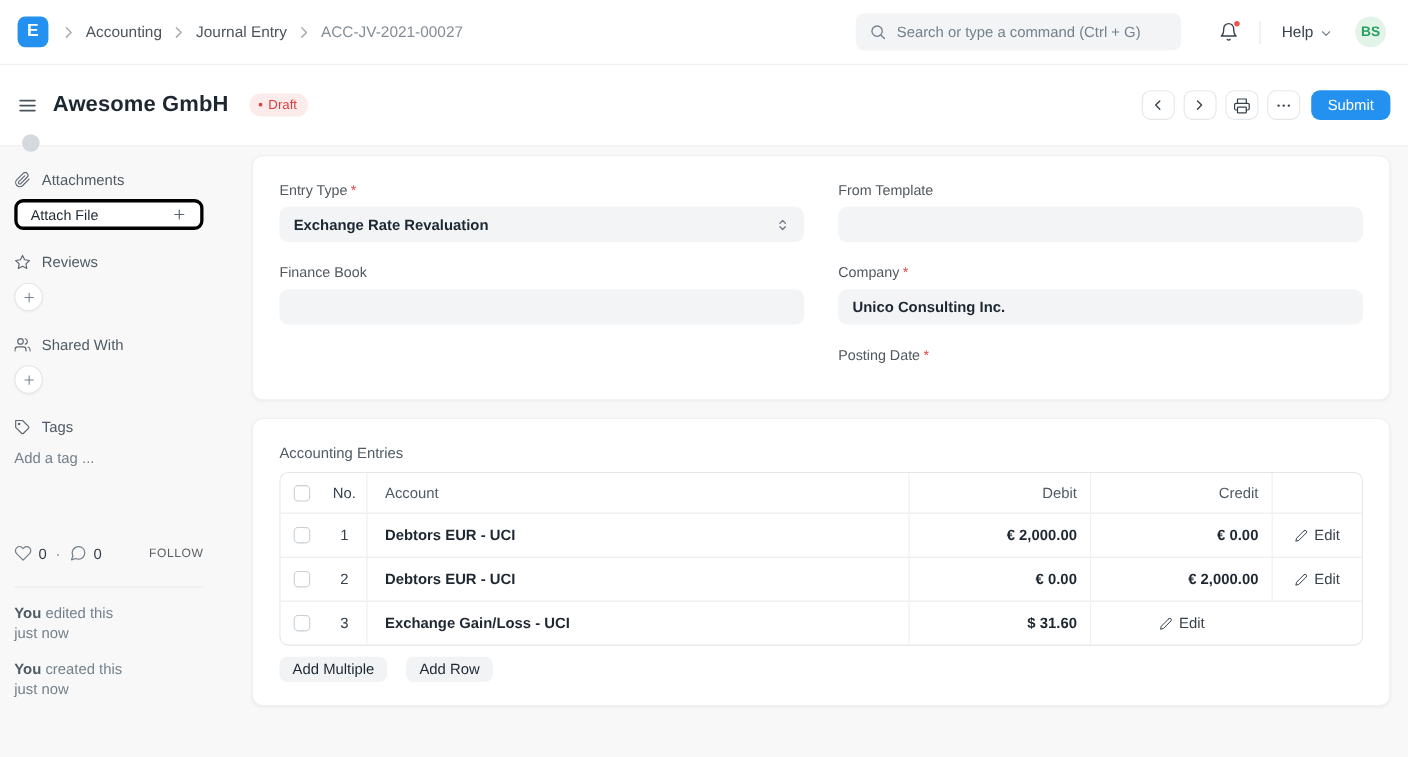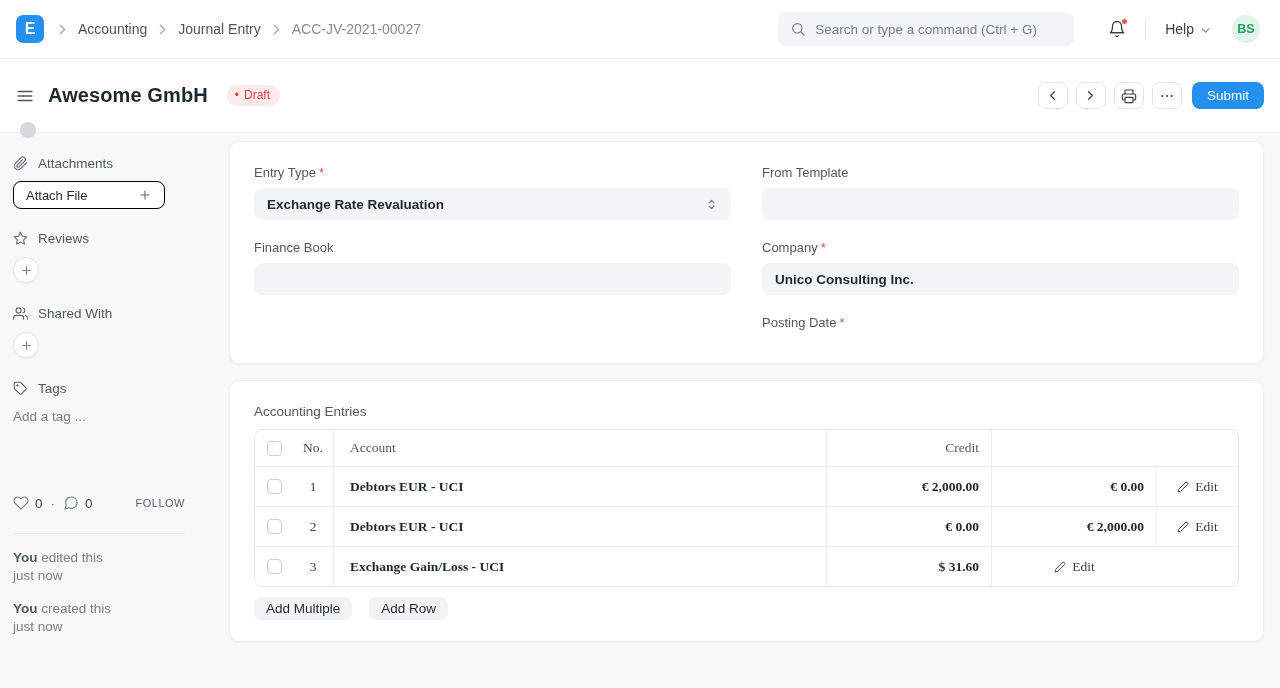--- a/index.html
+++ b/index.html
@@ -84,22 +84,22 @@
   .clip-frag {
     position:absolute; left:7px; top:-11px; width:16px; height:16px;
     border-radius:50%; background:#d5d9dd;
   }
   .sb-heading {
     display:flex; align-items:center; gap:10px; font-size:13.5px; color:#4f5a64;
   }
   .sb-heading .ic { color:#5c6670; }
   .mt23 { margin-top:23px; } .mt22 { margin-top:22px; }
   .attach-btn {
-    margin-top:10px; height:28px; width:152px; background:#fff;
-    border:1px solid #000000; border-radius:8px; cursor:pointer;
+    margin-top:10px; height:28px; width:172px; background:#fff;
+    border:3px solid #000000; border-radius:8px; cursor:pointer;
     display:flex; align-items:center; justify-content:space-between; padding:0 12px;
     font-size:13px; color:#1d2731; font-family:"Liberation Sans", sans-serif;
   }
   .attach-btn .ic { color:#5c6670; }
   .plus-circle {
     margin-top:11px; width:26px; height:26px; border-radius:50%;
     background:#fff; border:1px solid #e2e6e9; color:#74808b; cursor:pointer;
     display:flex; align-items:center; justify-content:center;
     box-shadow:0 1px 2px rgba(25,39,52,.05);
   }
@@ -130,21 +130,21 @@
     padding:0 13px; cursor:text;text-align:right;
   }
   .control .val { font-size:13.5px; font-weight:bold; color:#1d2731; }
   .control .ic { color:#74808b; }
   .select-ctl { cursor:pointer; }
 
   
   .card2 { margin-top:16px; padding:23px 24px 21px; }
   .section-title { font-size:13.5px; color:#4f5a64; margin-bottom:10px; }
   .grid-table { border:1px solid #e3e7ea; border-radius:8px; overflow:hidden; background:#fff; }
-  .trow { display:grid; grid-template-columns:38px 41px 1fr 165px 165px 81px; align-items:center;font-family:Liberation Serif, serif; }
+  .trow { display:grid; grid-template-columns:38px 41px 1fr 165px 165px 81px; align-items:center; }
   .trow.head { height:36px; color:#77828c; font-size:13.5px; }
   .trow.body { height:40px; border-top:1px solid #e8ebee; font-size:13.5px; }
   .cell { height:100%; display:flex; align-items:center; }
   .sep { border-right:1px solid #eceef1; }
   .c-check { justify-content:center; }
   .c-no { justify-content:center; color:#36414c; }
   .c-account { padding-left:16px; color:#4f5a64; }
   .trow.body .c-account { font-weight:bold; color:#1d2731; cursor:pointer; }
   .c-num { justify-content:flex-end; padding-right:12px; color:#4f5a64; }
   .trow.body .c-num { font-weight:bold; color:#1d2731; cursor:pointer; }
@@ -419,20 +419,21 @@
     <div class="card card2">
       <div class="section-title">Accounting Entries</div>
 
       <div class="grid-table">
         <div class="trow head">
           <div class="cell c-check">
               <span class="checkbox"></span>
             </div>
           <div class="cell c-no sep">No.</div>
           <div class="cell c-account sep">Account</div>
+          <div class="cell c-num sep">Debit</div>
           <div class="cell c-num sep">Credit</div>
           <div class="cell"></div>
         </div>
 
         <div class="trow body">
           <div class="cell c-check">
               <span class="checkbox"></span>
             </div>
           <div class="cell c-no sep">1</div>
           <div class="cell c-account sep">Debtors EUR - UCI</div>

